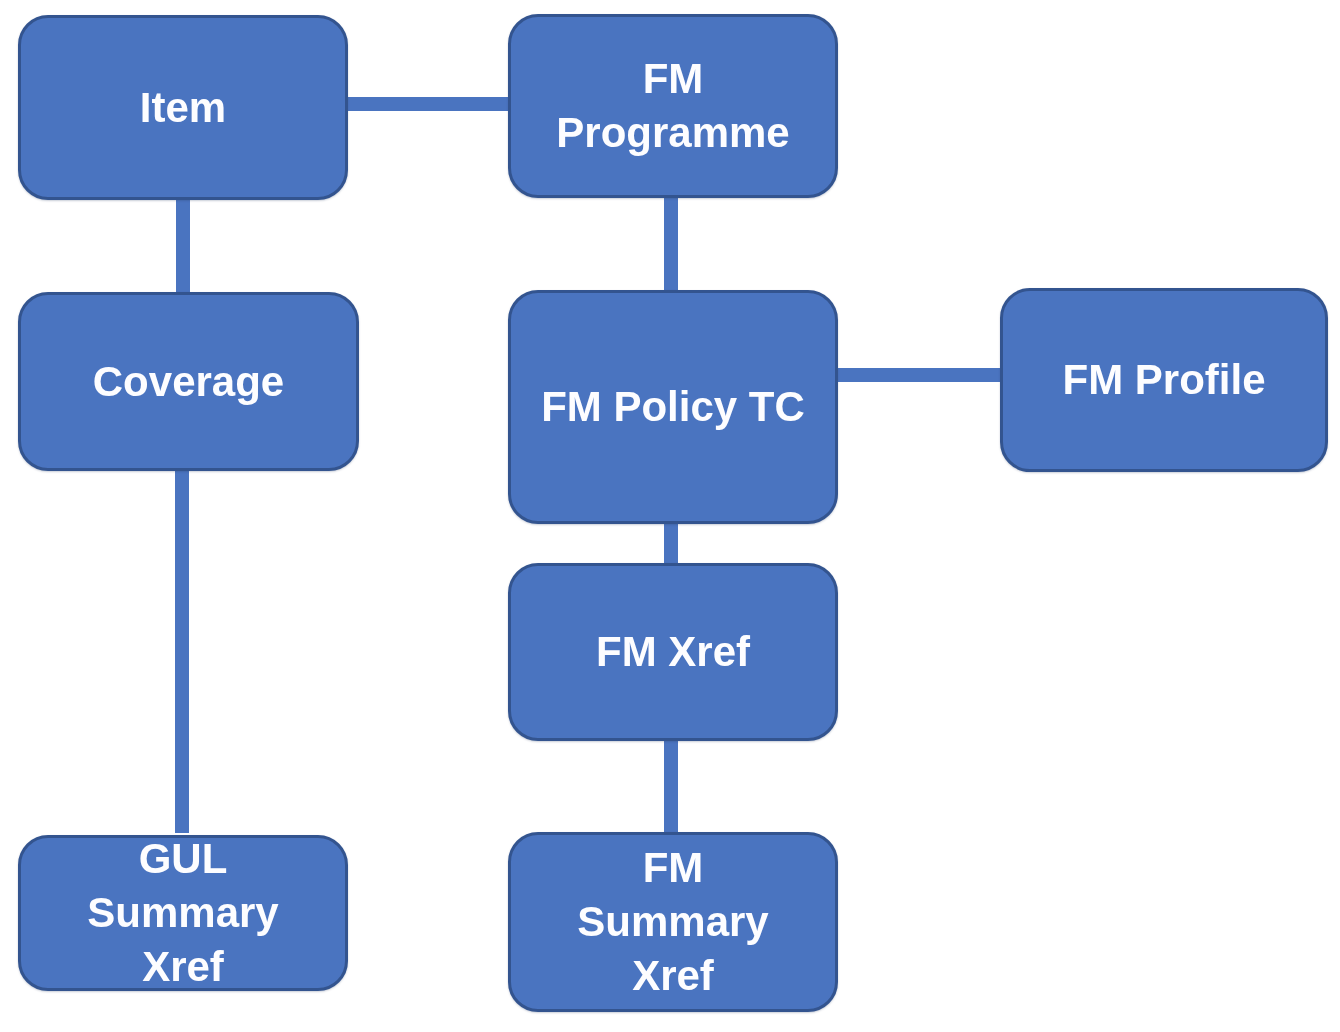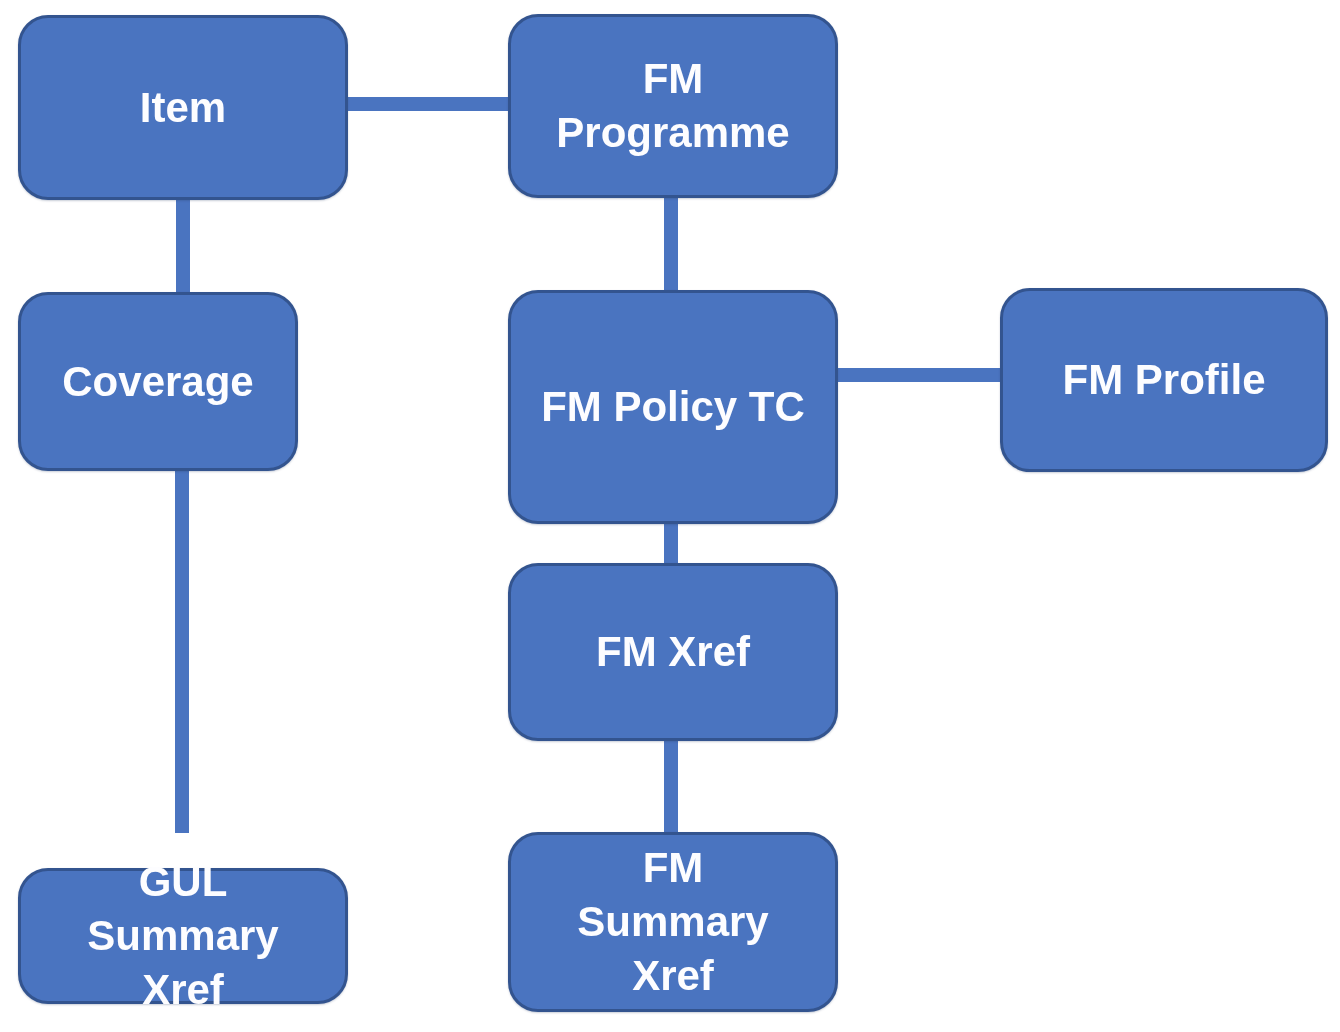--- a/index.html
+++ b/index.html
@@ -34,25 +34,25 @@
     box-shadow: 0 1px 2px rgba(40,60,100,0.25);
   }
   .connector {
     position: absolute;
     background: #4a74c0;
   }
 
   
   .n-item            { left: 18px;   top: 15px;  width: 330px; height: 185px; }
   .n-fm-programme    { left: 508px;  top: 14px;  width: 330px; height: 184px; }
-  .n-coverage        { left: 18px;   top: 292px; width: 280px; height: 179px; }
+  .n-coverage        { left: 18px;   top: 292px; width: 341px; height: 179px; }
   .n-fm-policy-tc    { left: 508px;  top: 290px; width: 330px; height: 234px; }
   .n-fm-profile      { left: 1000px; top: 288px; width: 328px; height: 184px; }
   .n-fm-xref         { left: 508px;  top: 563px; width: 330px; height: 178px; }
-  .n-gul-summary-xref{ left: 18px;   top: 868px; width: 330px; height: 136px; }
+  .n-gul-summary-xref{ left: 18px;   top: 835px; width: 330px; height: 156px; }
   .n-fm-summary-xref { left: 508px;  top: 832px; width: 330px; height: 180px; }
 
   
   .c-item-fm-programme     { left: 348px; top: 97px;  width: 160px; height: 14px; }
   .c-item-coverage         { left: 176px; top: 199px; width: 14px;  height: 94px; }
   .c-fmprog-fmpolicy       { left: 664px; top: 197px; width: 14px;  height: 94px; }
   .c-fmpolicy-fmprofile    { left: 837px; top: 368px; width: 164px; height: 14px; }
   .c-fmpolicy-fmxref       { left: 664px; top: 471px; width: 14px;  height: 93px; }
   .c-coverage-gul          { left: 175px; top: 470px; width: 14px;  height: 363px; }
   .c-fmxref-fmsummary      { left: 664px; top: 740px; width: 14px;  height: 93px; }

